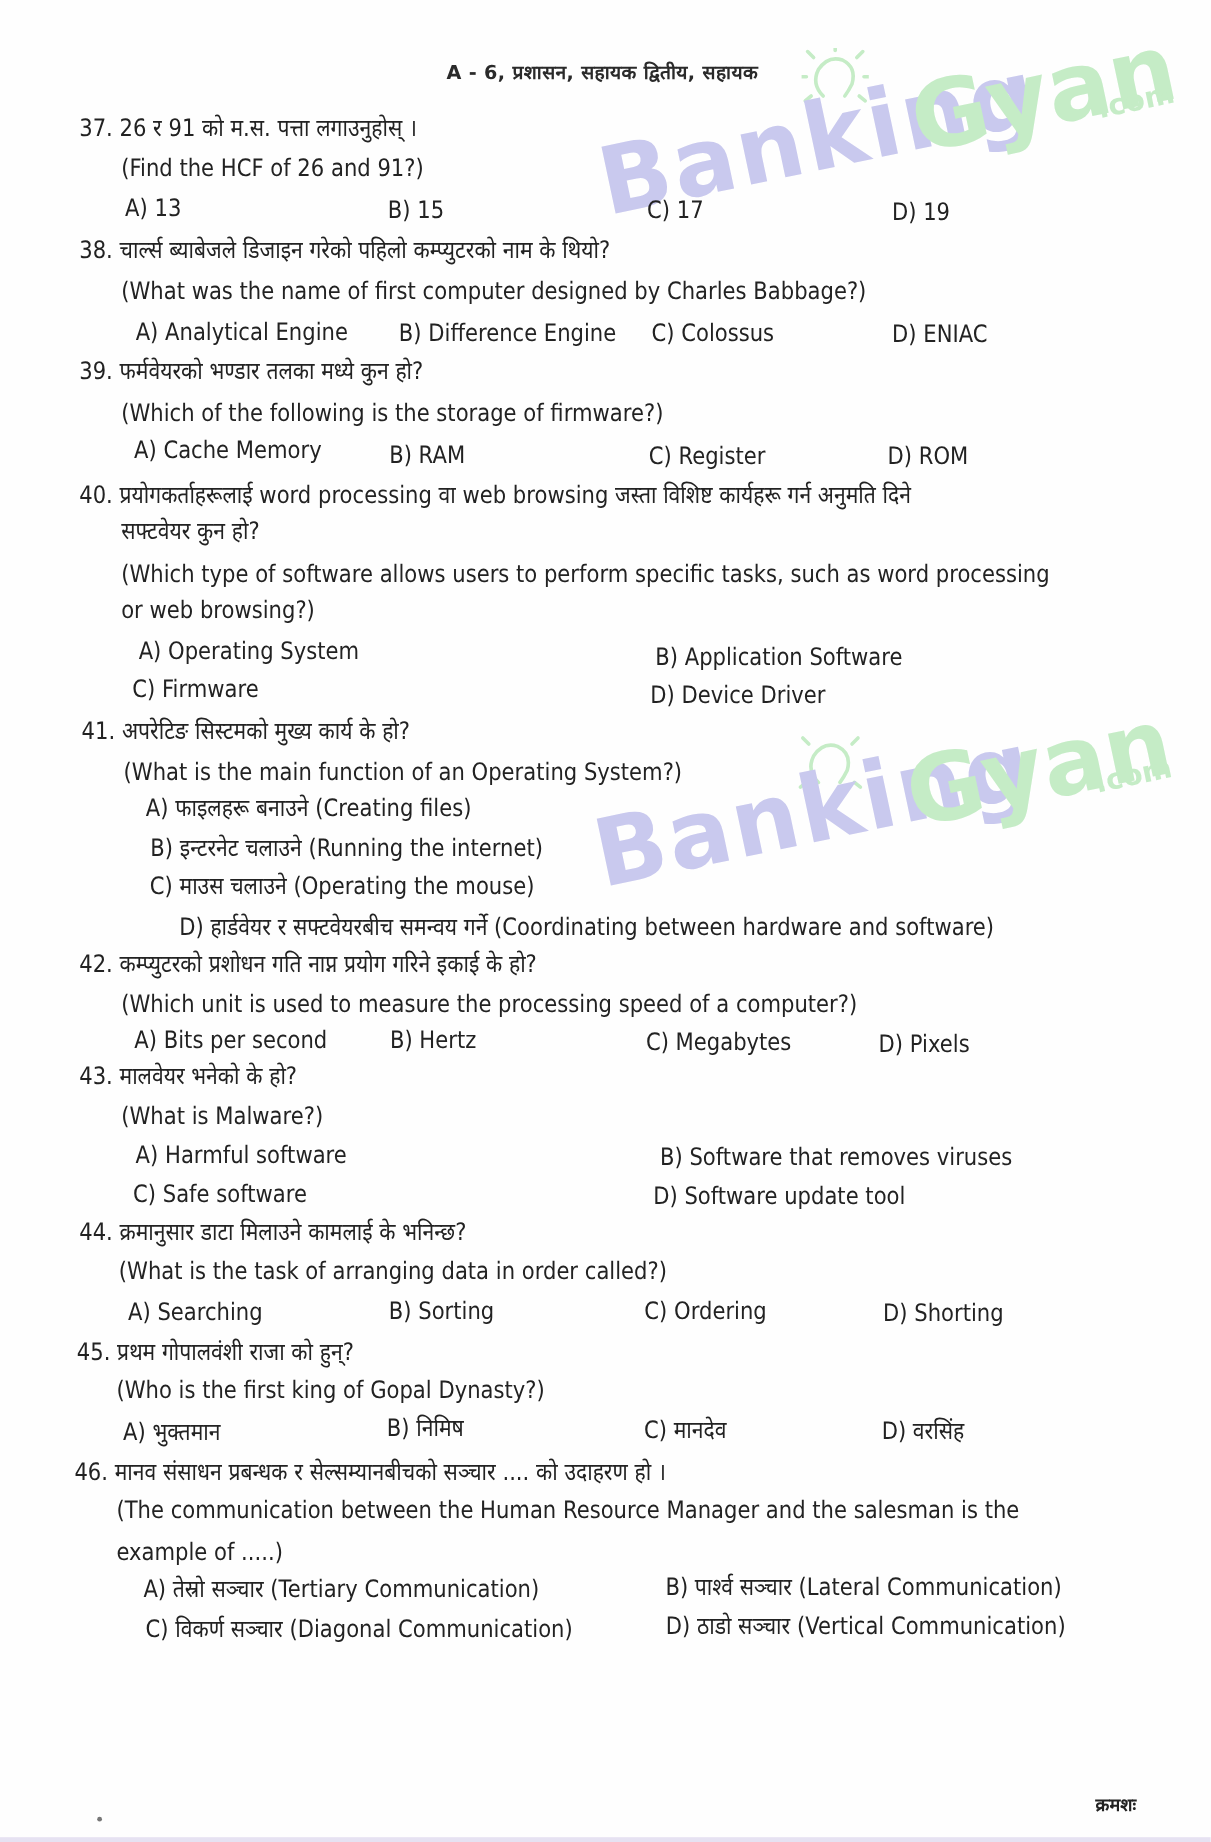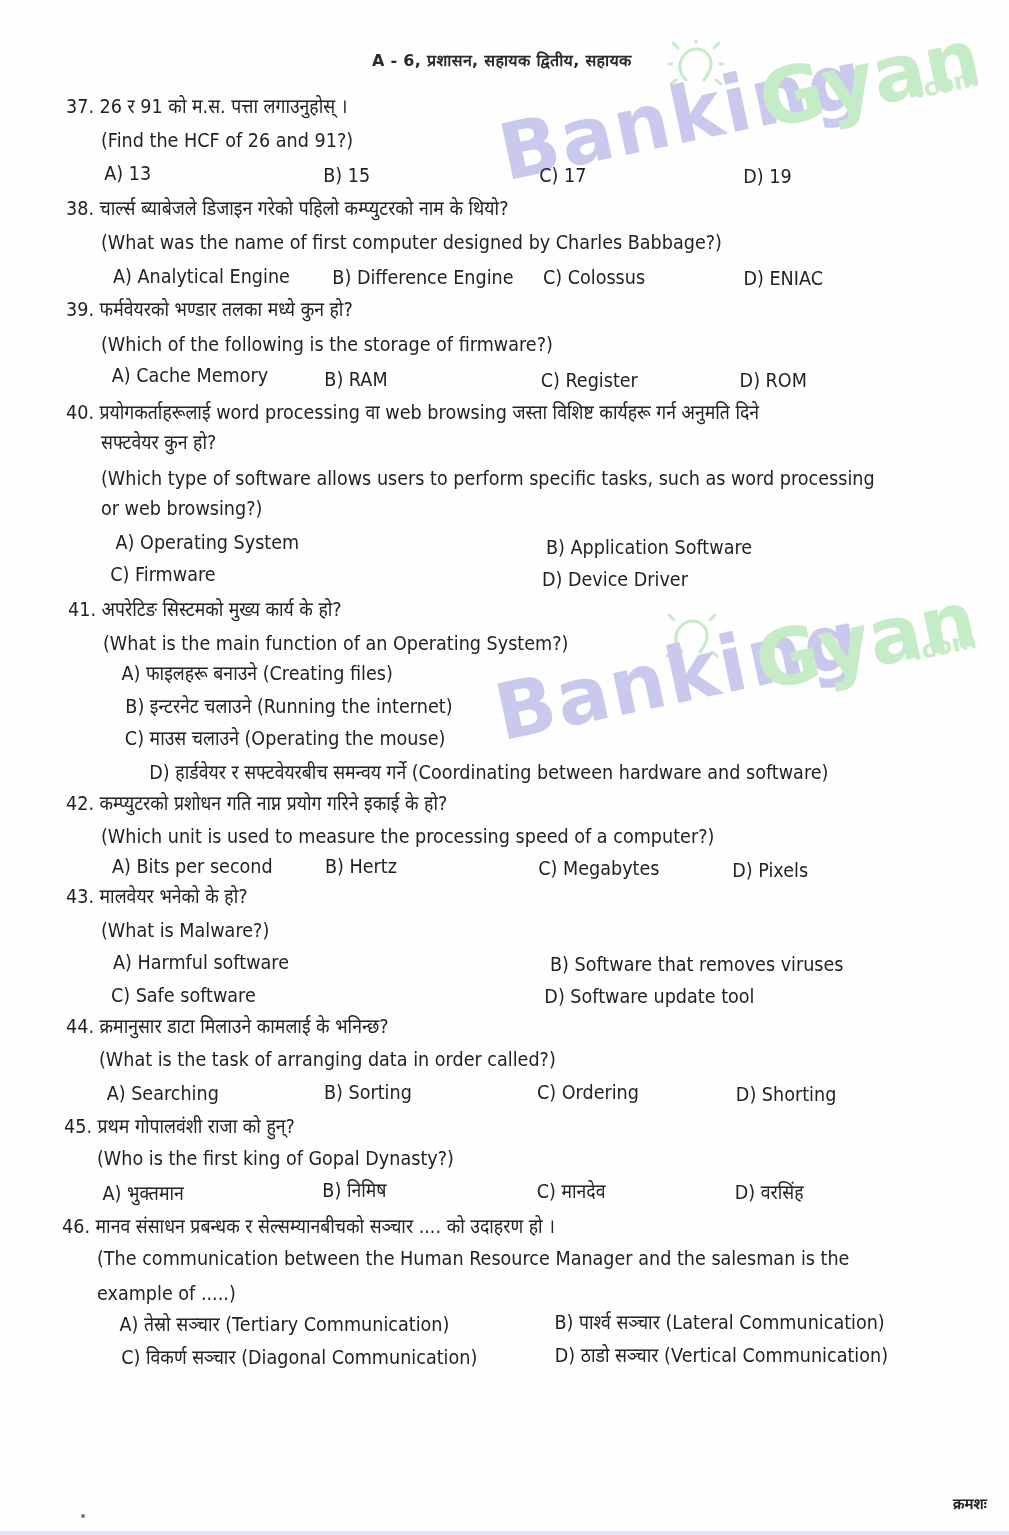--- a/index.html
+++ b/index.html
@@ -23,21 +23,21 @@
     transform-origin: left top;
   }
   .q-num { display: inline-block; }
   .opt { position: absolute; white-space: nowrap; font-size: 20px; line-height: 24px; color: #222; font-family: "DejaVu Sans", sans-serif; }
   .narrow { transform: scaleX(0.88); }
   .wm { position: absolute; font-family: "DejaVu Sans", sans-serif; font-weight: bold; pointer-events: none; }
   .wm-banking { color: #c9c9ee; font-size: 78px; letter-spacing: 2px; transform: rotate(-12deg); transform-origin: left bottom; }
   .wm-gyan { color: #c5ecc6; font-size: 78px; transform: rotate(-12deg); transform-origin: left bottom; }
   .wm-com { color: #c5ecc6; font-size: 24px; transform: rotate(-12deg); }
   .bulb { position: absolute; }
-  .footer { position: absolute; left: 913px; top: 1493px; font-size: 15px; font-weight: bold; color: #222; font-family: "DejaVu Sans", sans-serif; margin-left: 40px; }
+  .footer { position: absolute; left: 913px; top: 1493px; font-size: 15px; font-weight: bold; color: #222; font-family: "DejaVu Sans", sans-serif; }
   .speck { position: absolute; width: 4px; height: 4px; border-radius: 50%; background: #777; }
 </style>
 </head>
 <body>
 
 <div class="page">
 
   <svg class="bulb" style="left:668px;top:40px" width="56" height="60" viewBox="0 0 56 60">
     <g fill="none" stroke="#c5ecc6" stroke-width="3" stroke-linecap="round">
       <path d="M18 40 Q8 30 14 18 Q22 6 34 10 Q46 16 42 30 Q39 36 36 40"></path>

